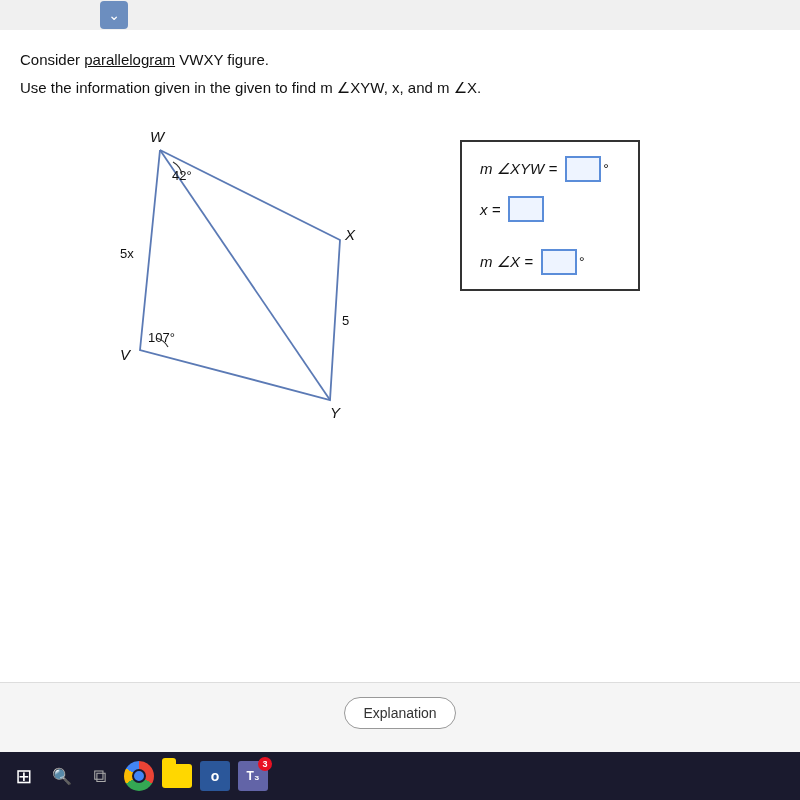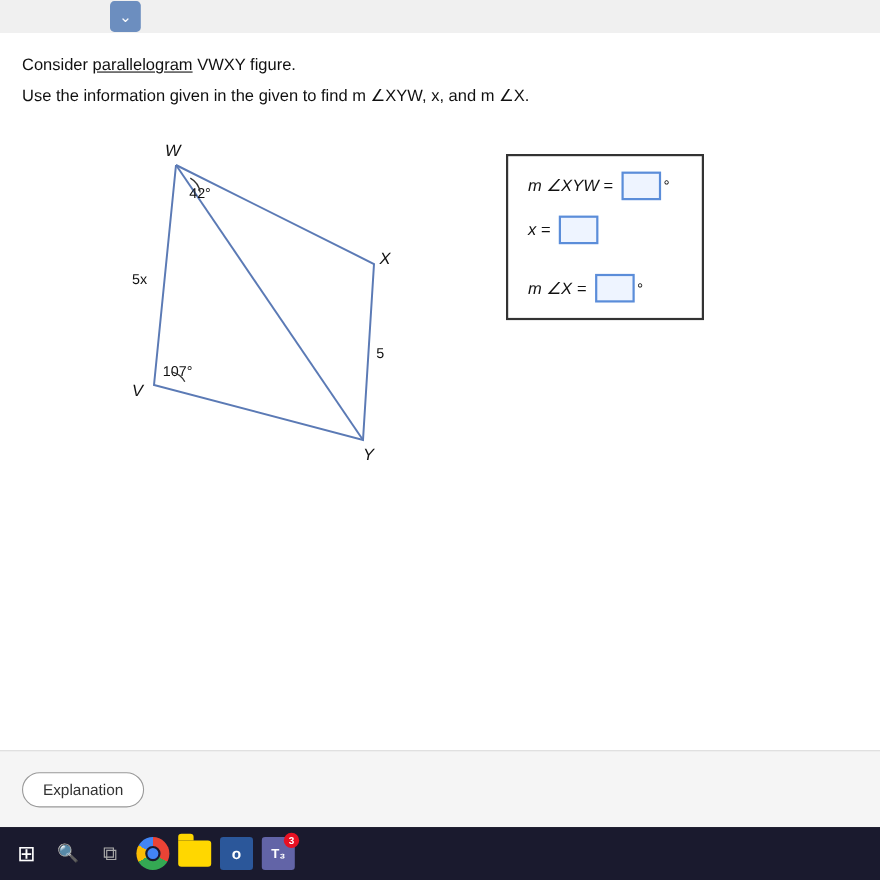--- a/index.html
+++ b/index.html
@@ -120,20 +120,21 @@
 
     
     .bottom-bar {
       background: #f5f5f5;
       border-top: 1px solid #ddd;
       padding: 14px 20px;
       display: flex;
       align-items: center;
       gap: 12px;
       height: 70px;
+      flex-direction: column;
     }
 
     .btn-explanation {
       border: 1.5px solid #999;
       background: white;
       border-radius: 20px;
       padding: 7px 18px;
       font-size: 14px;
       color: #333;
       cursor: pointer;

